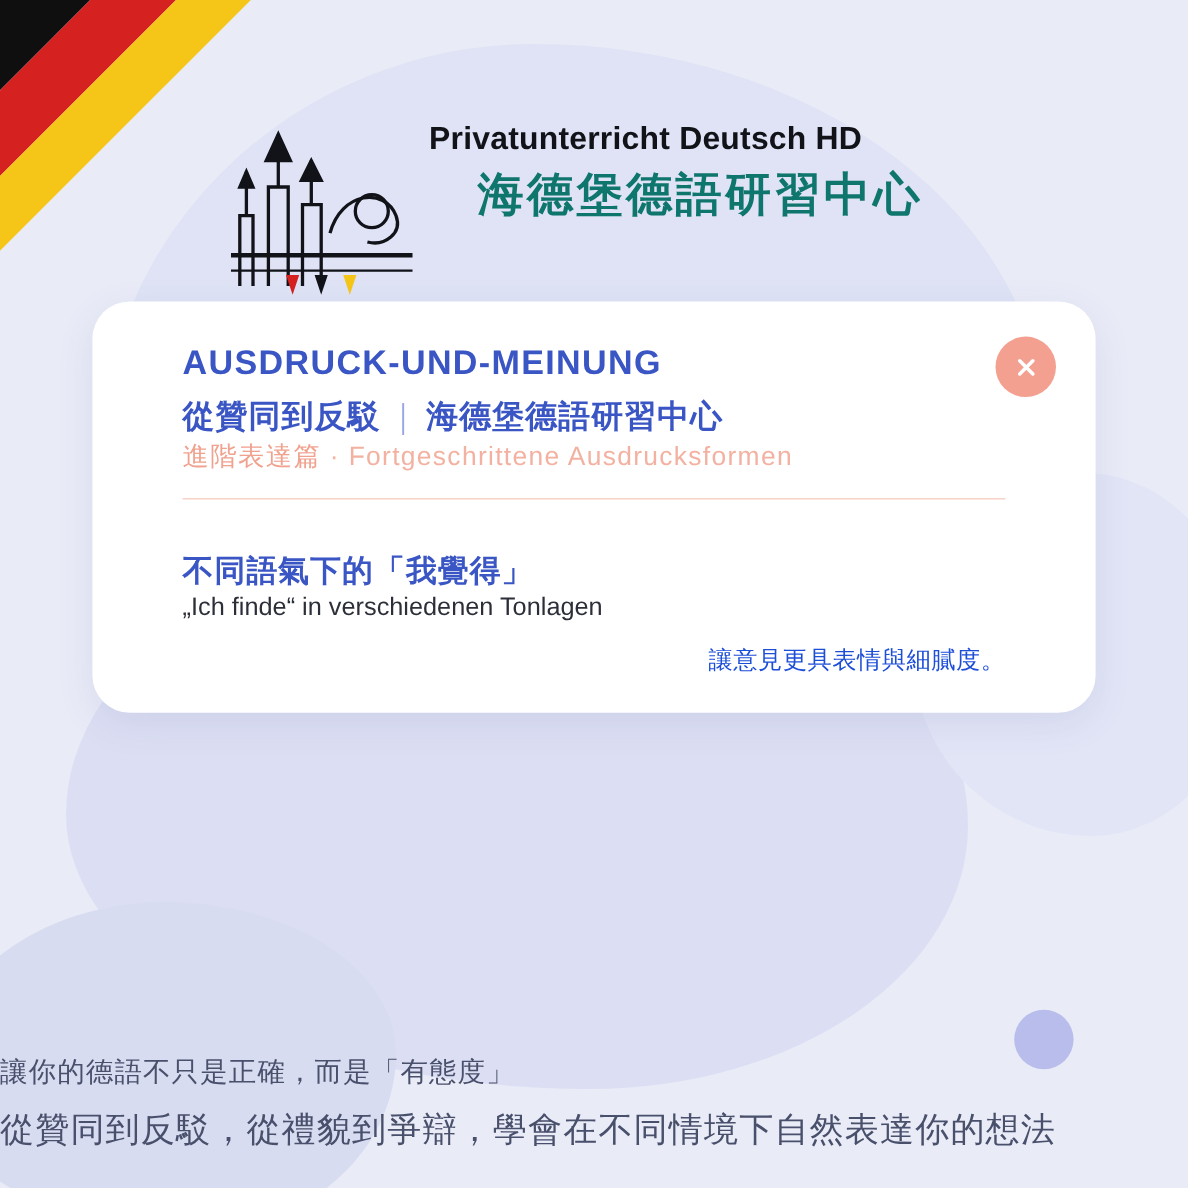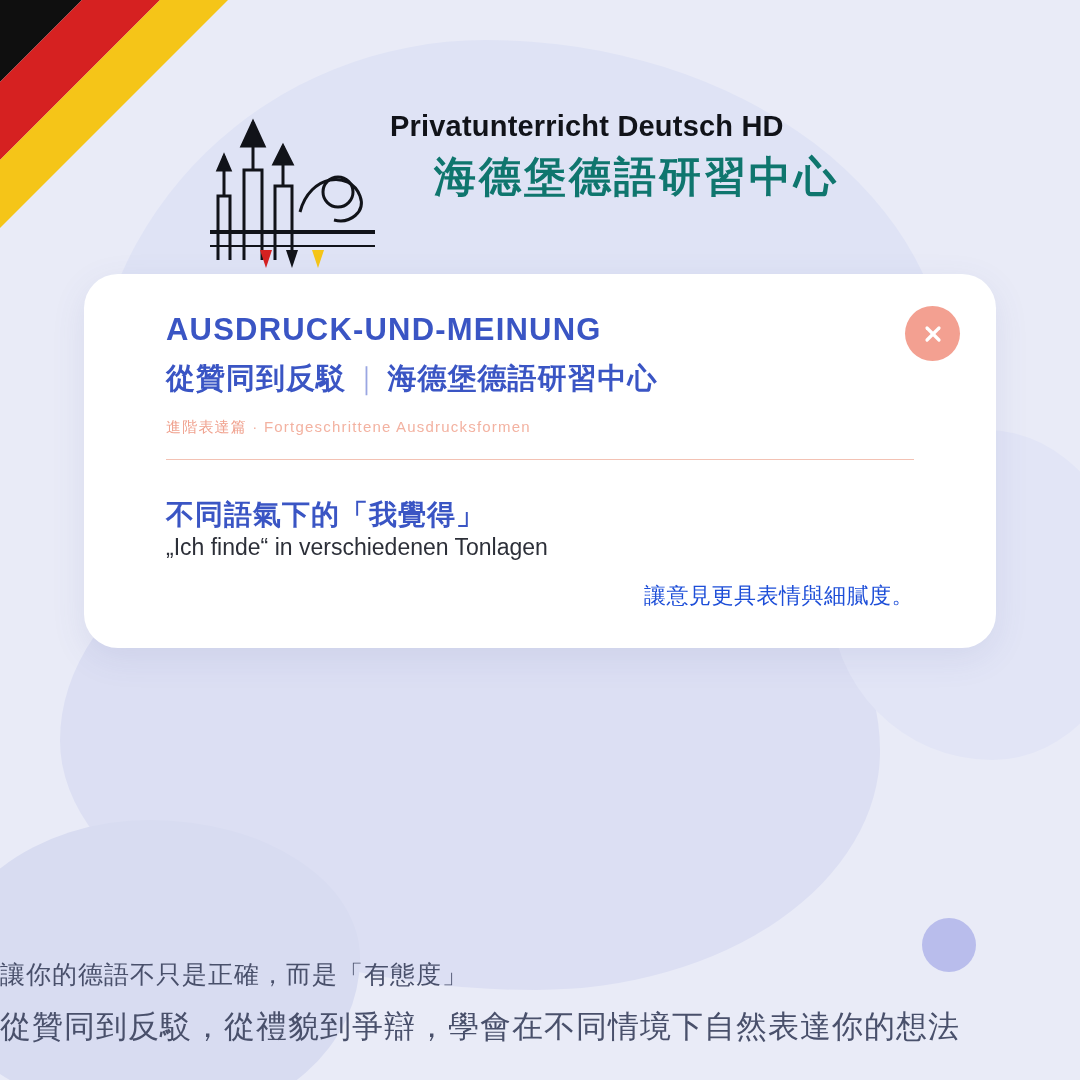--- a/index.html
+++ b/index.html
@@ -140,36 +140,35 @@
     color: #3a55c4;
     letter-spacing: 1px;
     margin-top: 9px;
   }
   .title-zh .sep {
     color: #9aa6e2;
     font-weight: normal;
     padding: 0 6px;
   }
   .subtitle {
-    margin-top: 19px;
-    font-size: 15px;
+    font-size: 24px;
     color: #f0a28f;
     letter-spacing: 1.2px;
   }
   .subtitle .mid {
     color: #f3b2a1;
   }
   .divider {
     margin-top: 22px;
     height: 1px;
     background: #f3c2b4;
     width: 100%;
   }
   .topic-zh {
-    margin-top: 36px;
+    margin-top: 46px;
     font-size: 28px;
     font-weight: bold;
     color: #3a55c4;
     letter-spacing: 1px;
   }
   .topic-de {
     font-size: 23px;
     color: #2c2f38;
   }
   .topic-note {

